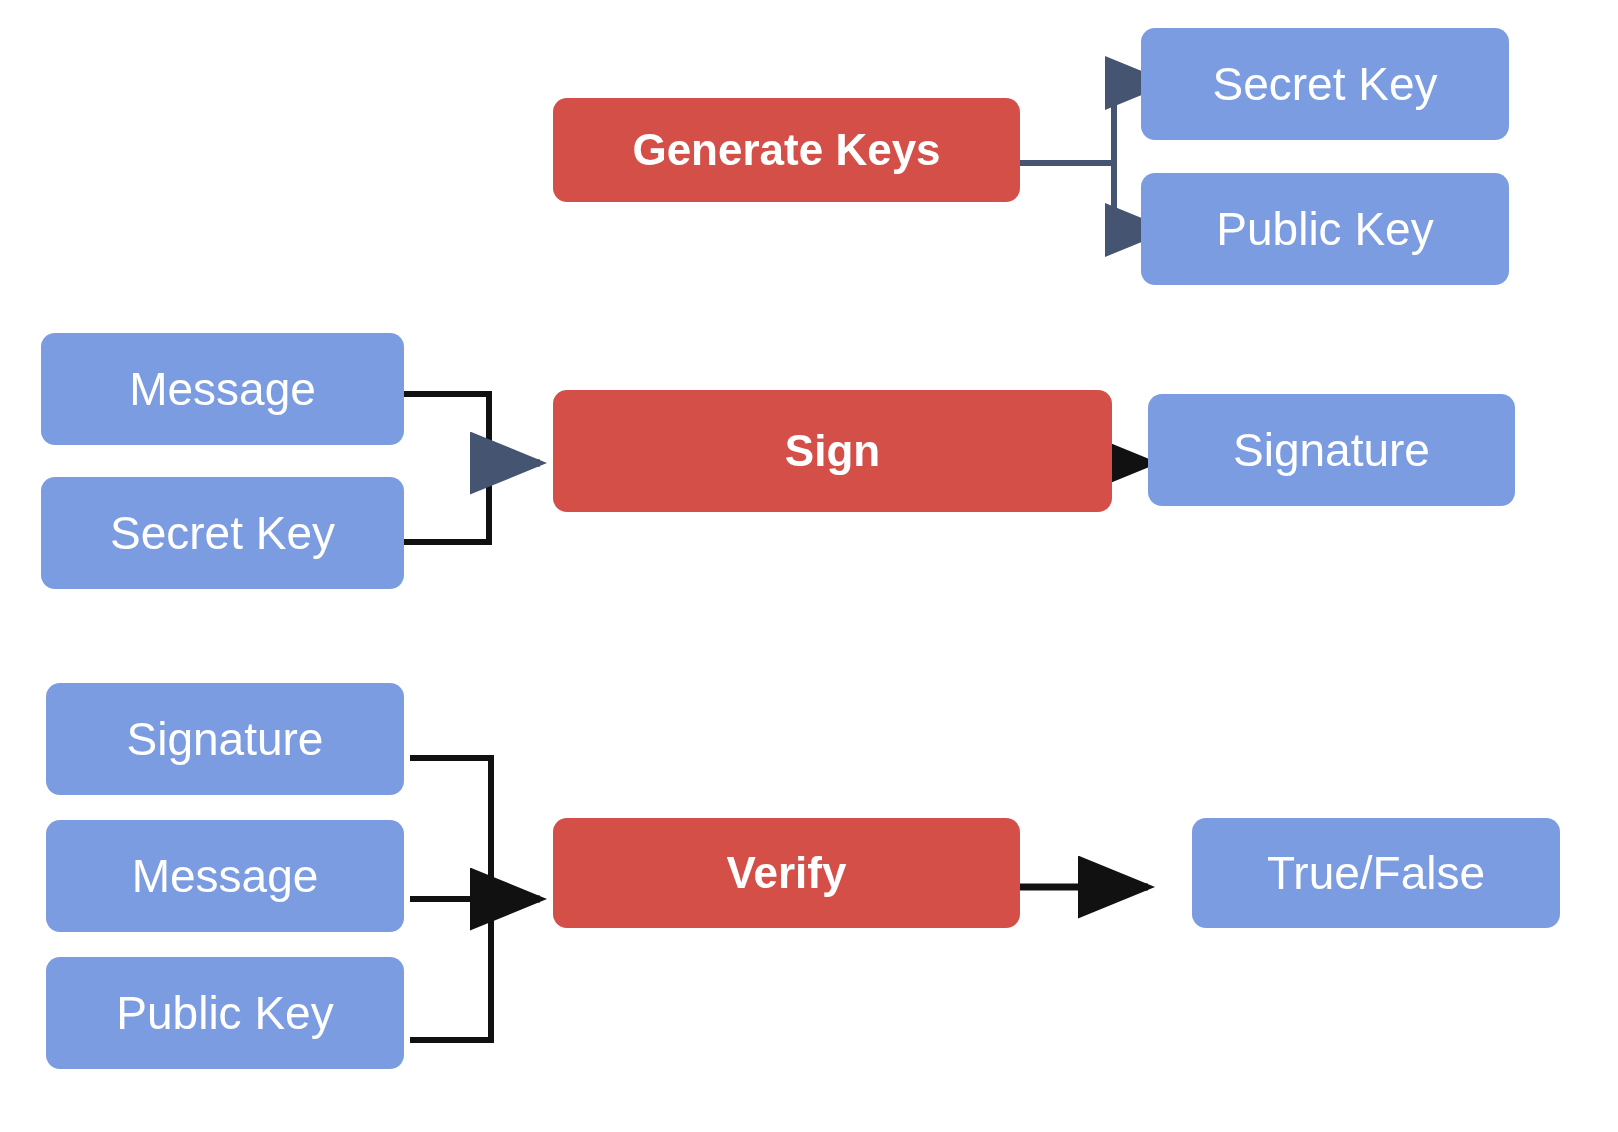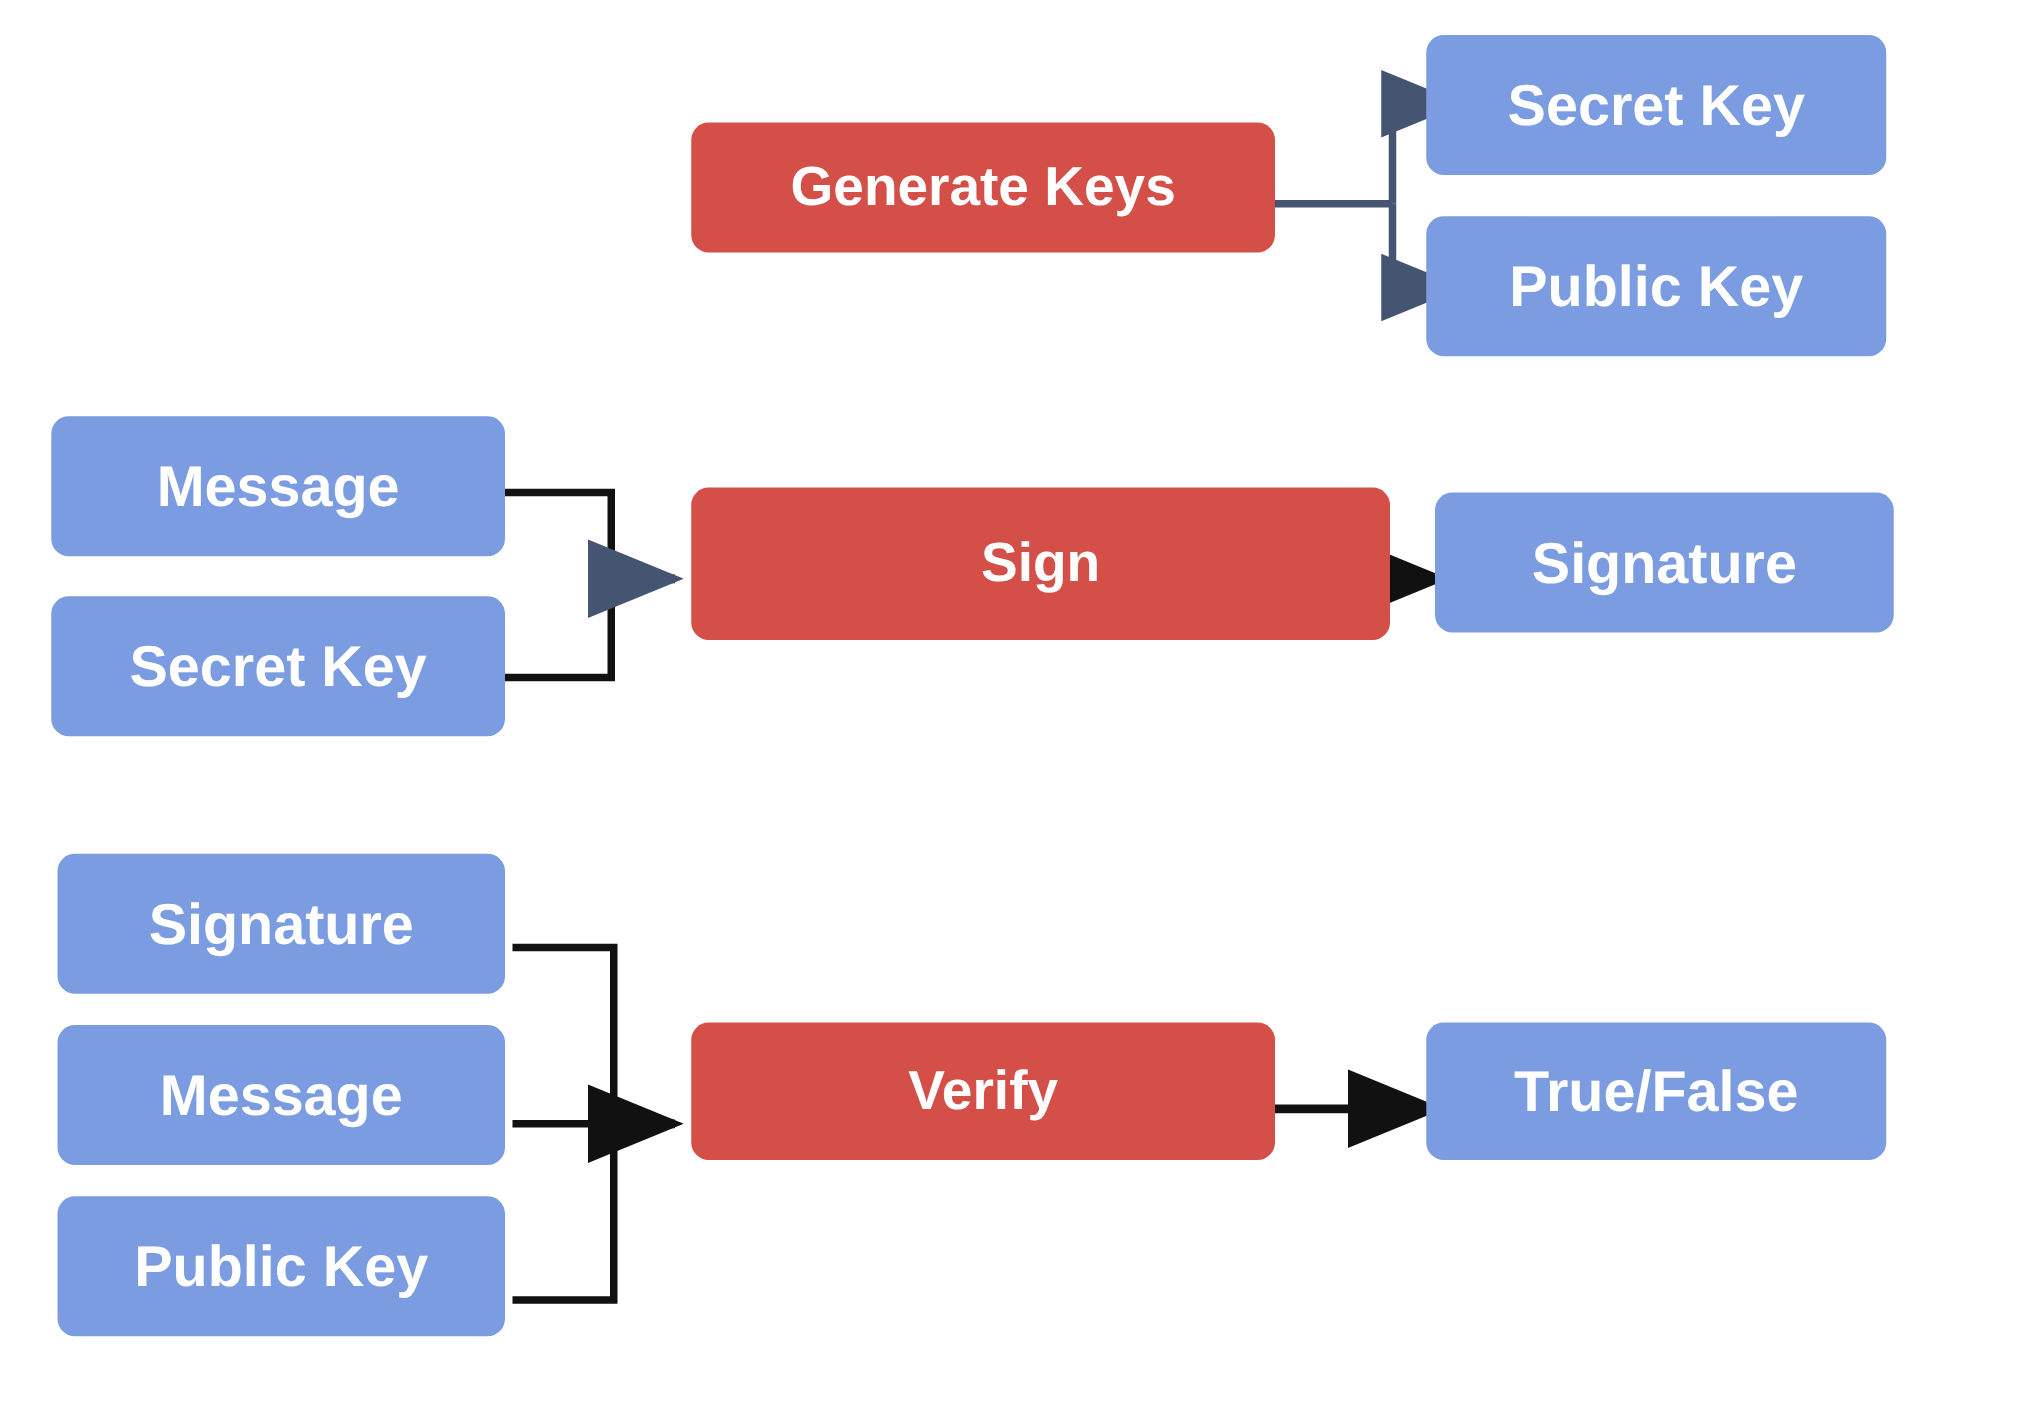--- a/index.html
+++ b/index.html
@@ -33,21 +33,20 @@
     font-weight: 400;
   }
   .node.red {
     background: #d44f48;
     font-size: 44px;
     font-weight: 700;
   }
   .node .label {
     pointer-events: none;
     white-space: nowrap;
-    font-weight: bold;
   }
   svg.wires {
     position: absolute;
     left: 0;
     top: 0;
     width: 1618px;
     height: 1132px;
     overflow: visible;
   }
 </style>
@@ -129,17 +128,17 @@
   </div>
 
   <div class="node blue" style="left:46px; top:957px; width:358px; height:112px;">
     <span class="label">Public Key</span>
   </div>
 
   <div class="node red" style="left:553px; top:818px; width:467px; height:110px;">
     <span class="label">Verify</span>
   </div>
 
-  <div class="node blue" style="left:1141px; top:818px; width:368px; height:110px;">
+  <div class="node blue" style="left:1192px; top:818px; width:368px; height:110px;">
     <span class="label">True/False</span>
   </div>
 
 </div>
 
 </body></html>

